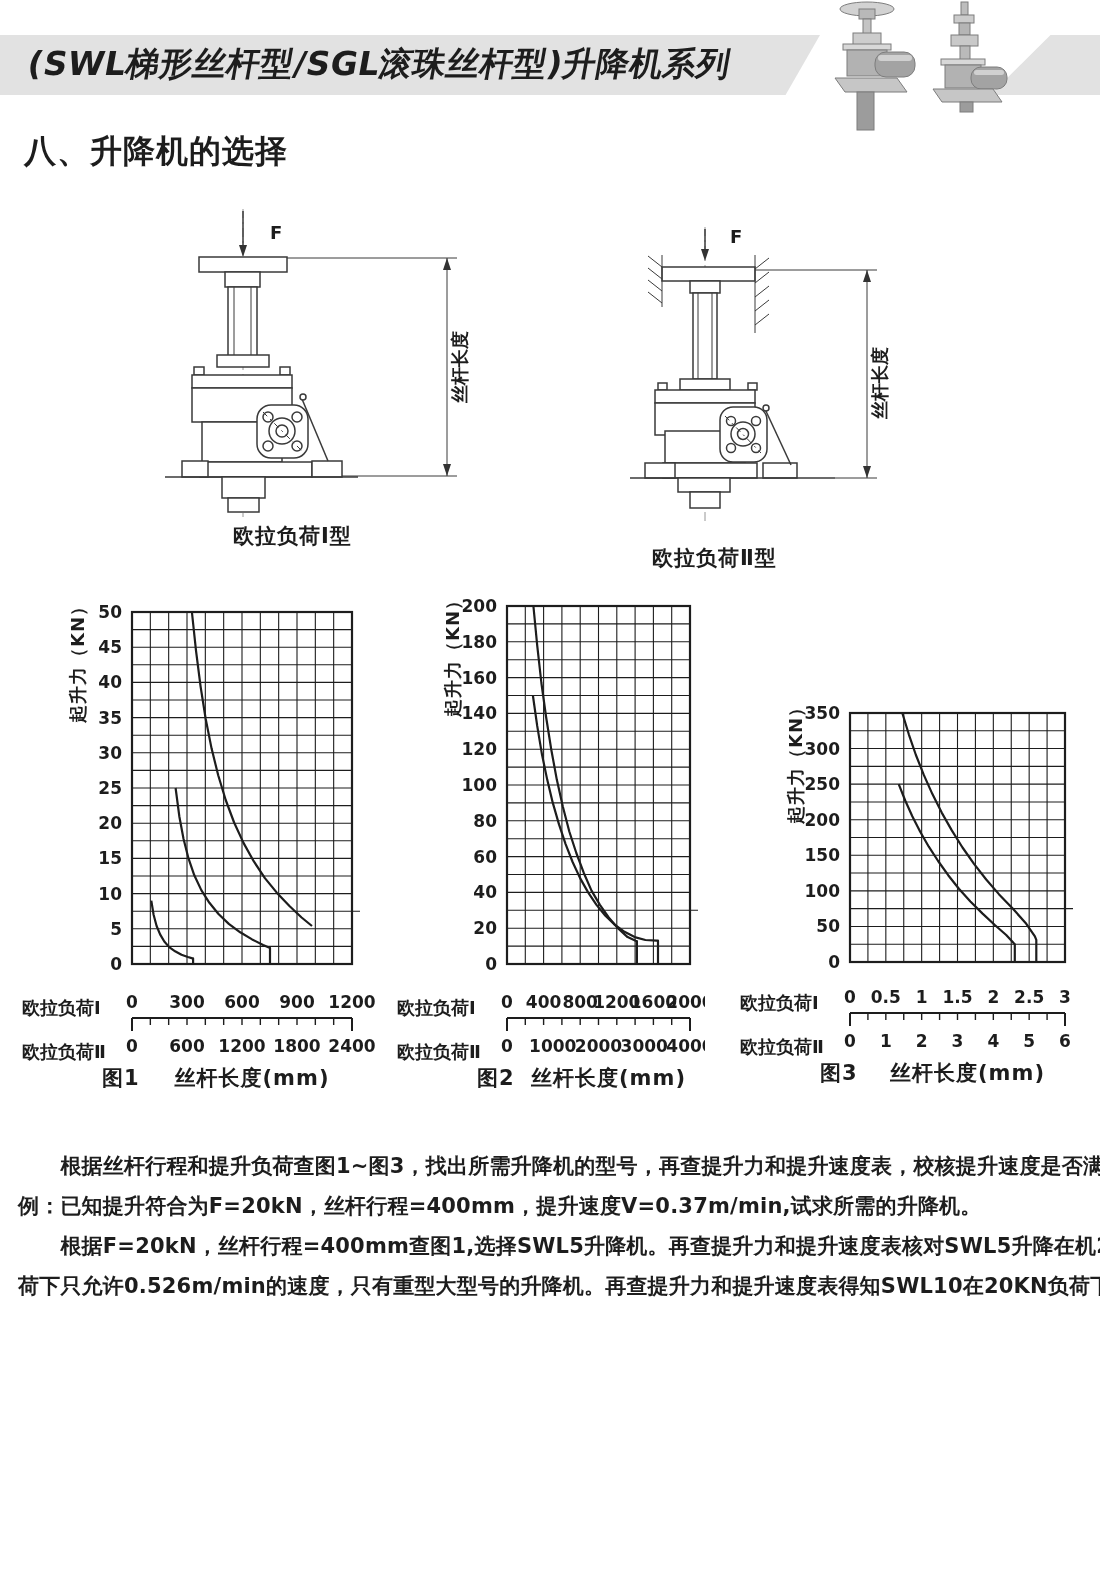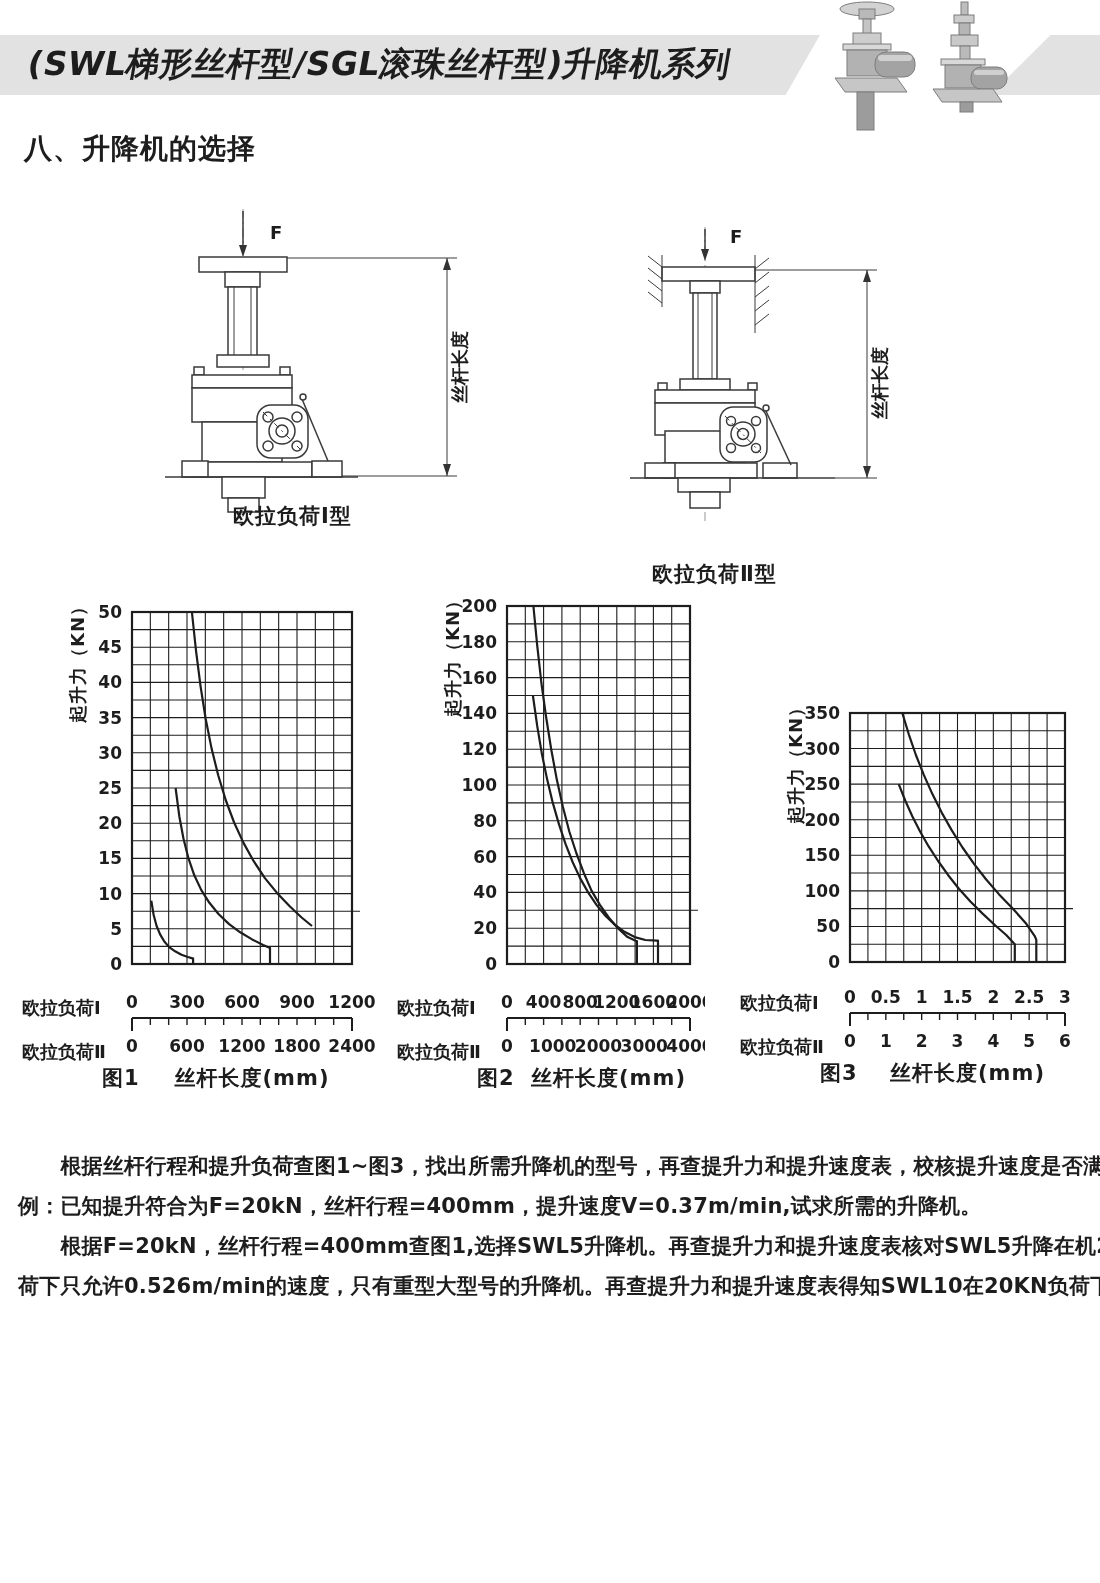--- a/index.html
+++ b/index.html
@@ -3,21 +3,21 @@
 <meta charset="utf-8">
 <style>
   html,body{margin:0;padding:0;background:#ffffff;}
   .page{position:relative;width:1100px;height:1583px;background:#fff;overflow:hidden;
         font-family:"DejaVu Sans","Liberation Sans",sans-serif;color:#1d1d1d;}
   .band{position:absolute;background:#e2e2e2;}
   .band-left{left:0;top:35px;width:820px;height:60px;clip-path:polygon(0 0,100% 0,95.8% 100%,0 100%);}
   .band-right{left:990px;top:35px;width:110px;height:60px;clip-path:polygon(55% 0,100% 0,100% 100%,0 100%);}
   .page-title{position:absolute;left:24px;top:42px;font-size:33px;font-weight:900;
               transform:skewX(-10deg);transform-origin:left bottom;white-space:nowrap;letter-spacing:.5px;}
-  .section-heading{position:absolute;left:24px;top:130px;font-size:28px;font-weight:800;letter-spacing:1px;}
+  .section-heading{position:absolute;left:24px;top:130px;font-size:32px;font-weight:800;letter-spacing:1px;}
   .diagram{position:absolute;}
   .caption{position:absolute;font-size:21px;font-weight:700;letter-spacing:1px;white-space:nowrap;}
   .chart-block{position:absolute;}
   
   .dln{stroke:#3a3a3a;stroke-width:1.5;fill:none;}
   .dthin{stroke-width:1;}
   .dfill{fill:#ffffff;stroke:#3a3a3a;stroke-width:1.5;}
   .dcl{stroke:#8a8a8a;stroke-width:.9;fill:none;stroke-dasharray:9 4 2 4;}
   .ddash{stroke:#3a3a3a;stroke-width:1;fill:none;stroke-dasharray:6 4 2 4;}
   .dimtext{font-size:18px;font-weight:700;fill:#1d1d1d;}
@@ -104,21 +104,21 @@
       <rect x="92" y="282" width="43" height="21" class="dfill"></rect>
       <rect x="98" y="303" width="31" height="14" class="dfill"></rect>
       <line x1="157" y1="63" x2="327" y2="63" class="dln dthin"></line>
       <line x1="212" y1="281" x2="327" y2="281" class="dln dthin"></line>
       <line x1="317" y1="63" x2="317" y2="281" class="dln dthin"></line>
       <polygon points="317,63 313,75 321,75" fill="#333"></polygon>
       <polygon points="317,281 313,269 321,269" fill="#333"></polygon>
       <text transform="translate(336,172) rotate(-90)" text-anchor="middle" class="dimtext">丝杆长度</text>
     </svg>
   </div>
-  <div class="caption" style="left:185px;top:502px;padding-left:48px;">欧拉负荷Ⅰ型</div>
+  <div class="caption" style="left:185px;top:522px;padding-left:48px;">欧拉负荷Ⅰ型</div>
 
   <div class="diagram" style="left:630px;top:225px;width:390px;height:350px">
     <svg width="390" height="350" viewBox="0 0 390 350">
       <line x1="75" y1="2" x2="75" y2="300" class="dcl"></line>
       <line x1="75" y1="4" x2="75" y2="26" class="dln"></line>
       <polygon points="75,36 71,24 79,24" fill="#333"></polygon>
       <text x="100" y="18" class="dimtext">F</text>
 
       <rect x="32" y="42" width="93" height="14" class="dfill"></rect>
       <line x1="32" y1="30" x2="32" y2="82" class="dln dthin"></line>
@@ -159,21 +159,21 @@
       <rect x="48" y="253" width="52" height="14" class="dfill"></rect>
       <rect x="60" y="267" width="30" height="16" class="dfill"></rect>
       <line x1="125" y1="45" x2="247" y2="45" class="dln dthin"></line>
       <line x1="205" y1="253" x2="247" y2="253" class="dln dthin"></line>
       <line x1="237" y1="45" x2="237" y2="253" class="dln dthin"></line>
       <polygon points="237,45 233,57 241,57" fill="#333"></polygon>
       <polygon points="237,253 233,241 241,241" fill="#333"></polygon>
       <text transform="translate(256,158) rotate(-90)" text-anchor="middle" class="dimtext">丝杆长度</text>
     </svg>
   </div>
-  <div class="caption" style="left:652px;top:560px;">欧拉负荷Ⅱ型</div>
+  <div class="caption" style="left:652px;top:544px;">欧拉负荷Ⅱ型</div>
 
   <div class="chart-block" style="left: 10px; top: 580px;">
     <svg width="372" height="520" viewBox="0 0 372 520">
         <line x1="122" y1="32" x2="122" y2="384" stroke="#1d1d1d" stroke-width="1.1"></line>
         <line x1="140.33333333333334" y1="32" x2="140.33333333333334" y2="384" stroke="#1d1d1d" stroke-width="1.1"></line>
         <line x1="158.66666666666666" y1="32" x2="158.66666666666666" y2="384" stroke="#1d1d1d" stroke-width="1.1"></line>
         <line x1="177" y1="32" x2="177" y2="384" stroke="#1d1d1d" stroke-width="1.1"></line>
         <line x1="195.33333333333331" y1="32" x2="195.33333333333331" y2="384" stroke="#1d1d1d" stroke-width="1.1"></line>
         <line x1="213.66666666666669" y1="32" x2="213.66666666666669" y2="384" stroke="#1d1d1d" stroke-width="1.1"></line>
         <line x1="232" y1="32" x2="232" y2="384" stroke="#1d1d1d" stroke-width="1.1"></line>

